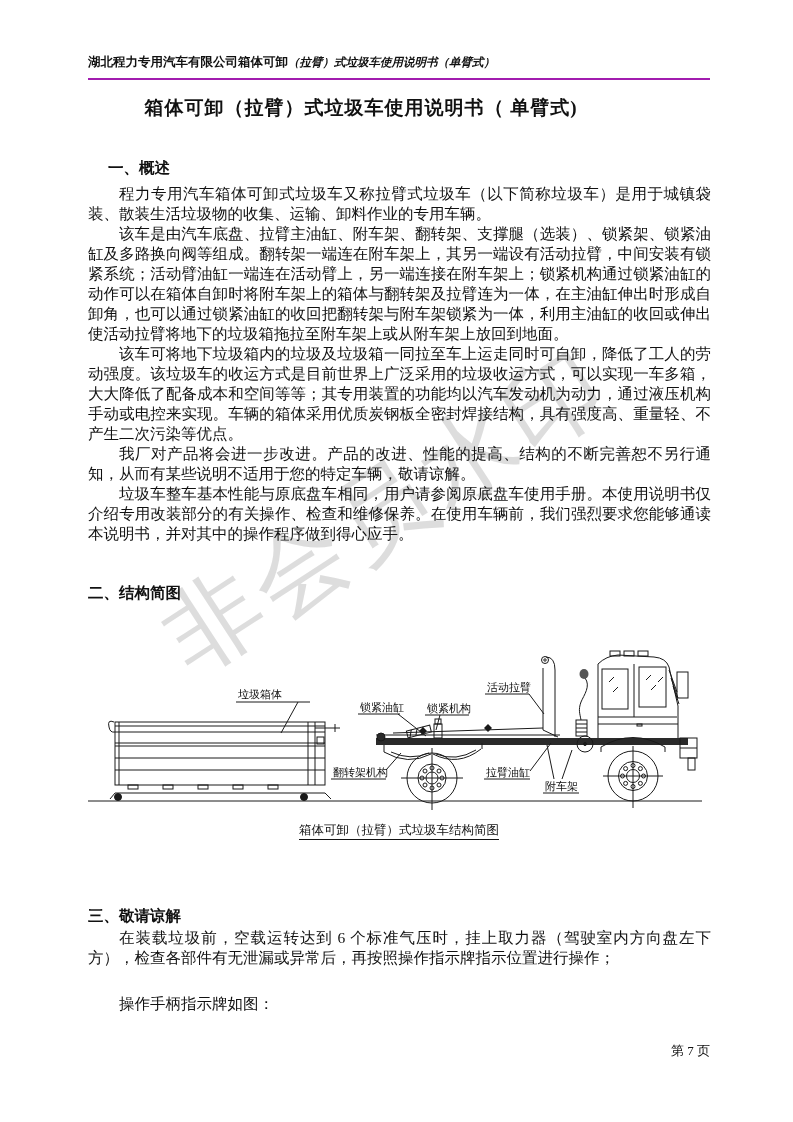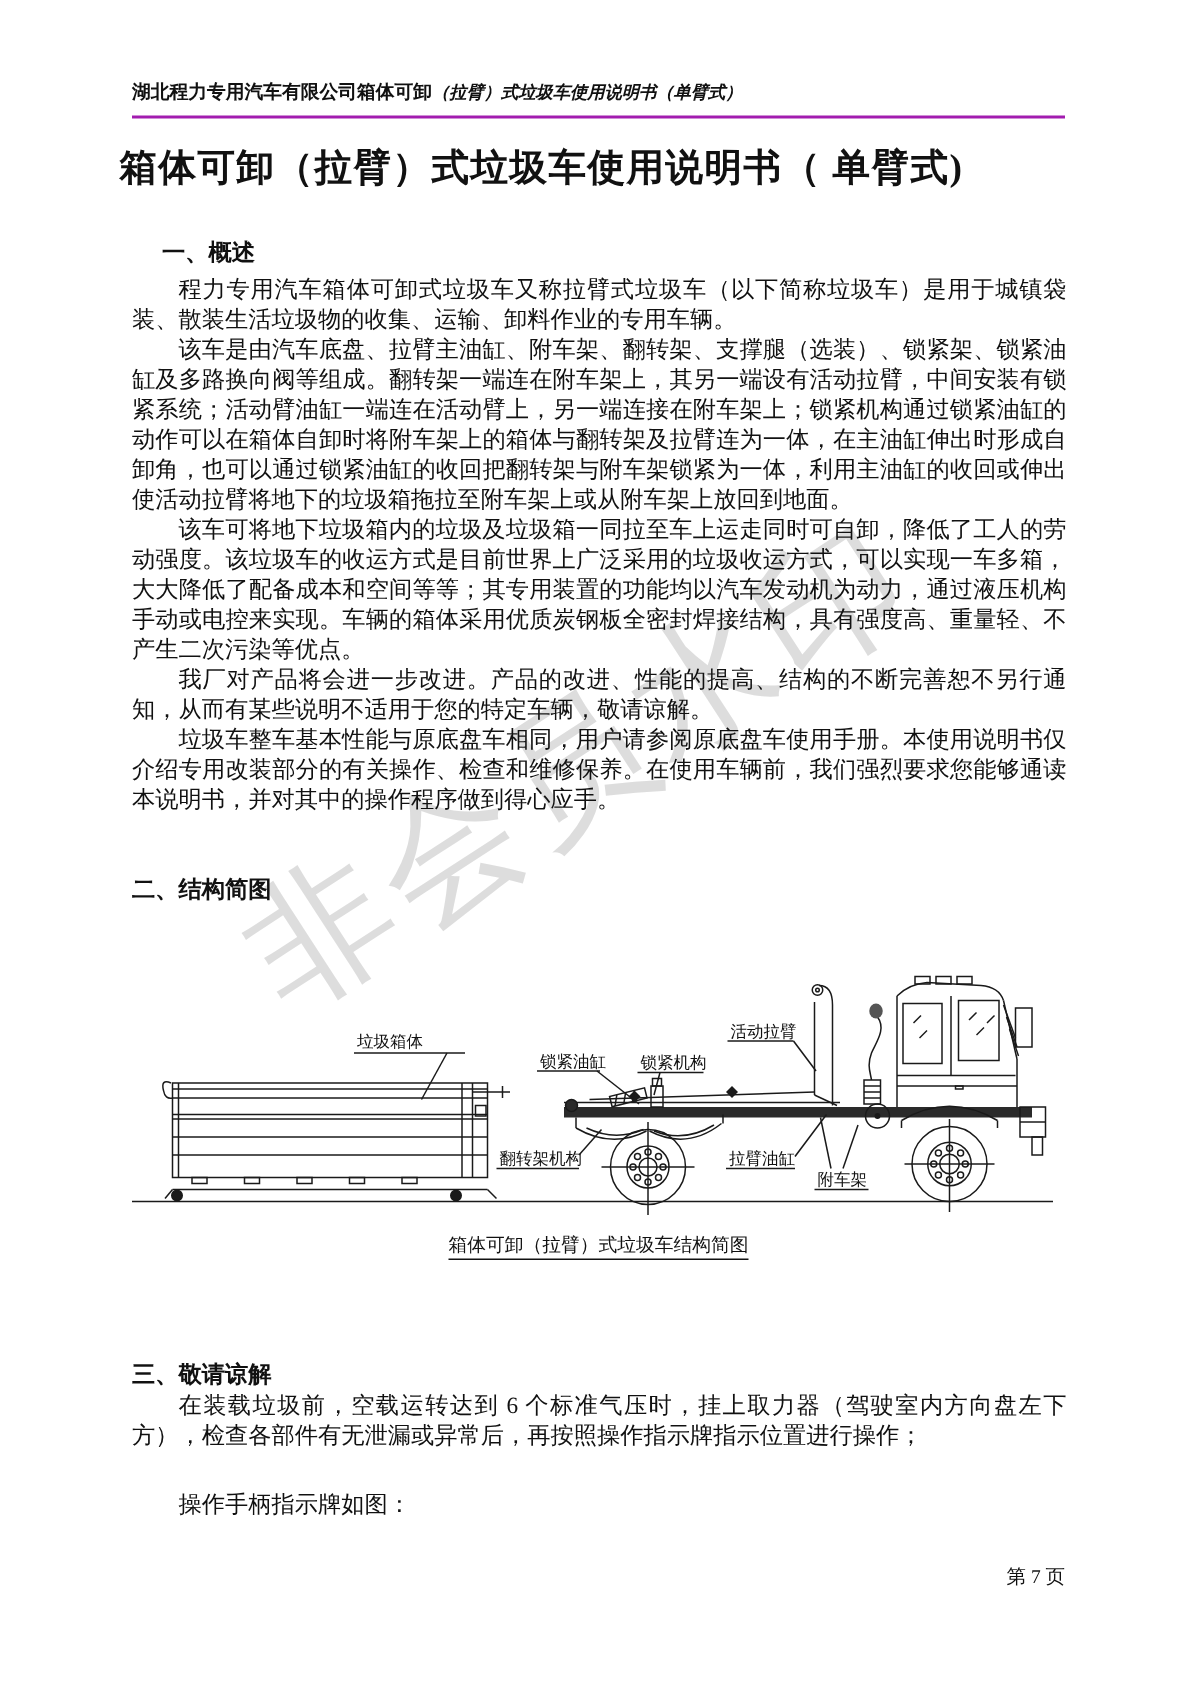--- a/index.html
+++ b/index.html
@@ -11,21 +11,21 @@
              font-size:96px;letter-spacing:5px;color:rgba(175,175,175,0.42);
              transform:rotate(-33deg);transform-origin:0 0;line-height:1;
              font-family:"Liberation Serif",serif;pointer-events:none;}
   
   .header{position:absolute;left:88px;top:52px;width:622px;z-index:2;
           border-bottom:2px solid #a21caf;padding-bottom:7px;font-weight:bold;}
   .header .p1{font-size:12.5px;}
   .header .p2{font-size:11.5px;font-style:italic;}
   
   .title{position:absolute;left:0;top:95px;width:722px;text-align:center;z-index:2;
-         font-size:25px;font-weight:bold;letter-spacing:1px;}
+         font-size:19px;font-weight:bold;letter-spacing:1px;}
   
   .sec-head{position:absolute;left:88px;z-index:2;font-size:15.5px;font-weight:bold;}
   #sec1-head{top:158px;margin-left:20px;}
   #sec2-head{top:583px;}
   #sec3-head{top:906px;}
   
   .bodytext{position:absolute;left:88px;width:623px;z-index:2;
             font-size:15.5px;line-height:20px;text-align:justify;}
   #sec1-body{top:184px;}
   #sec3-body{top:928px;}

